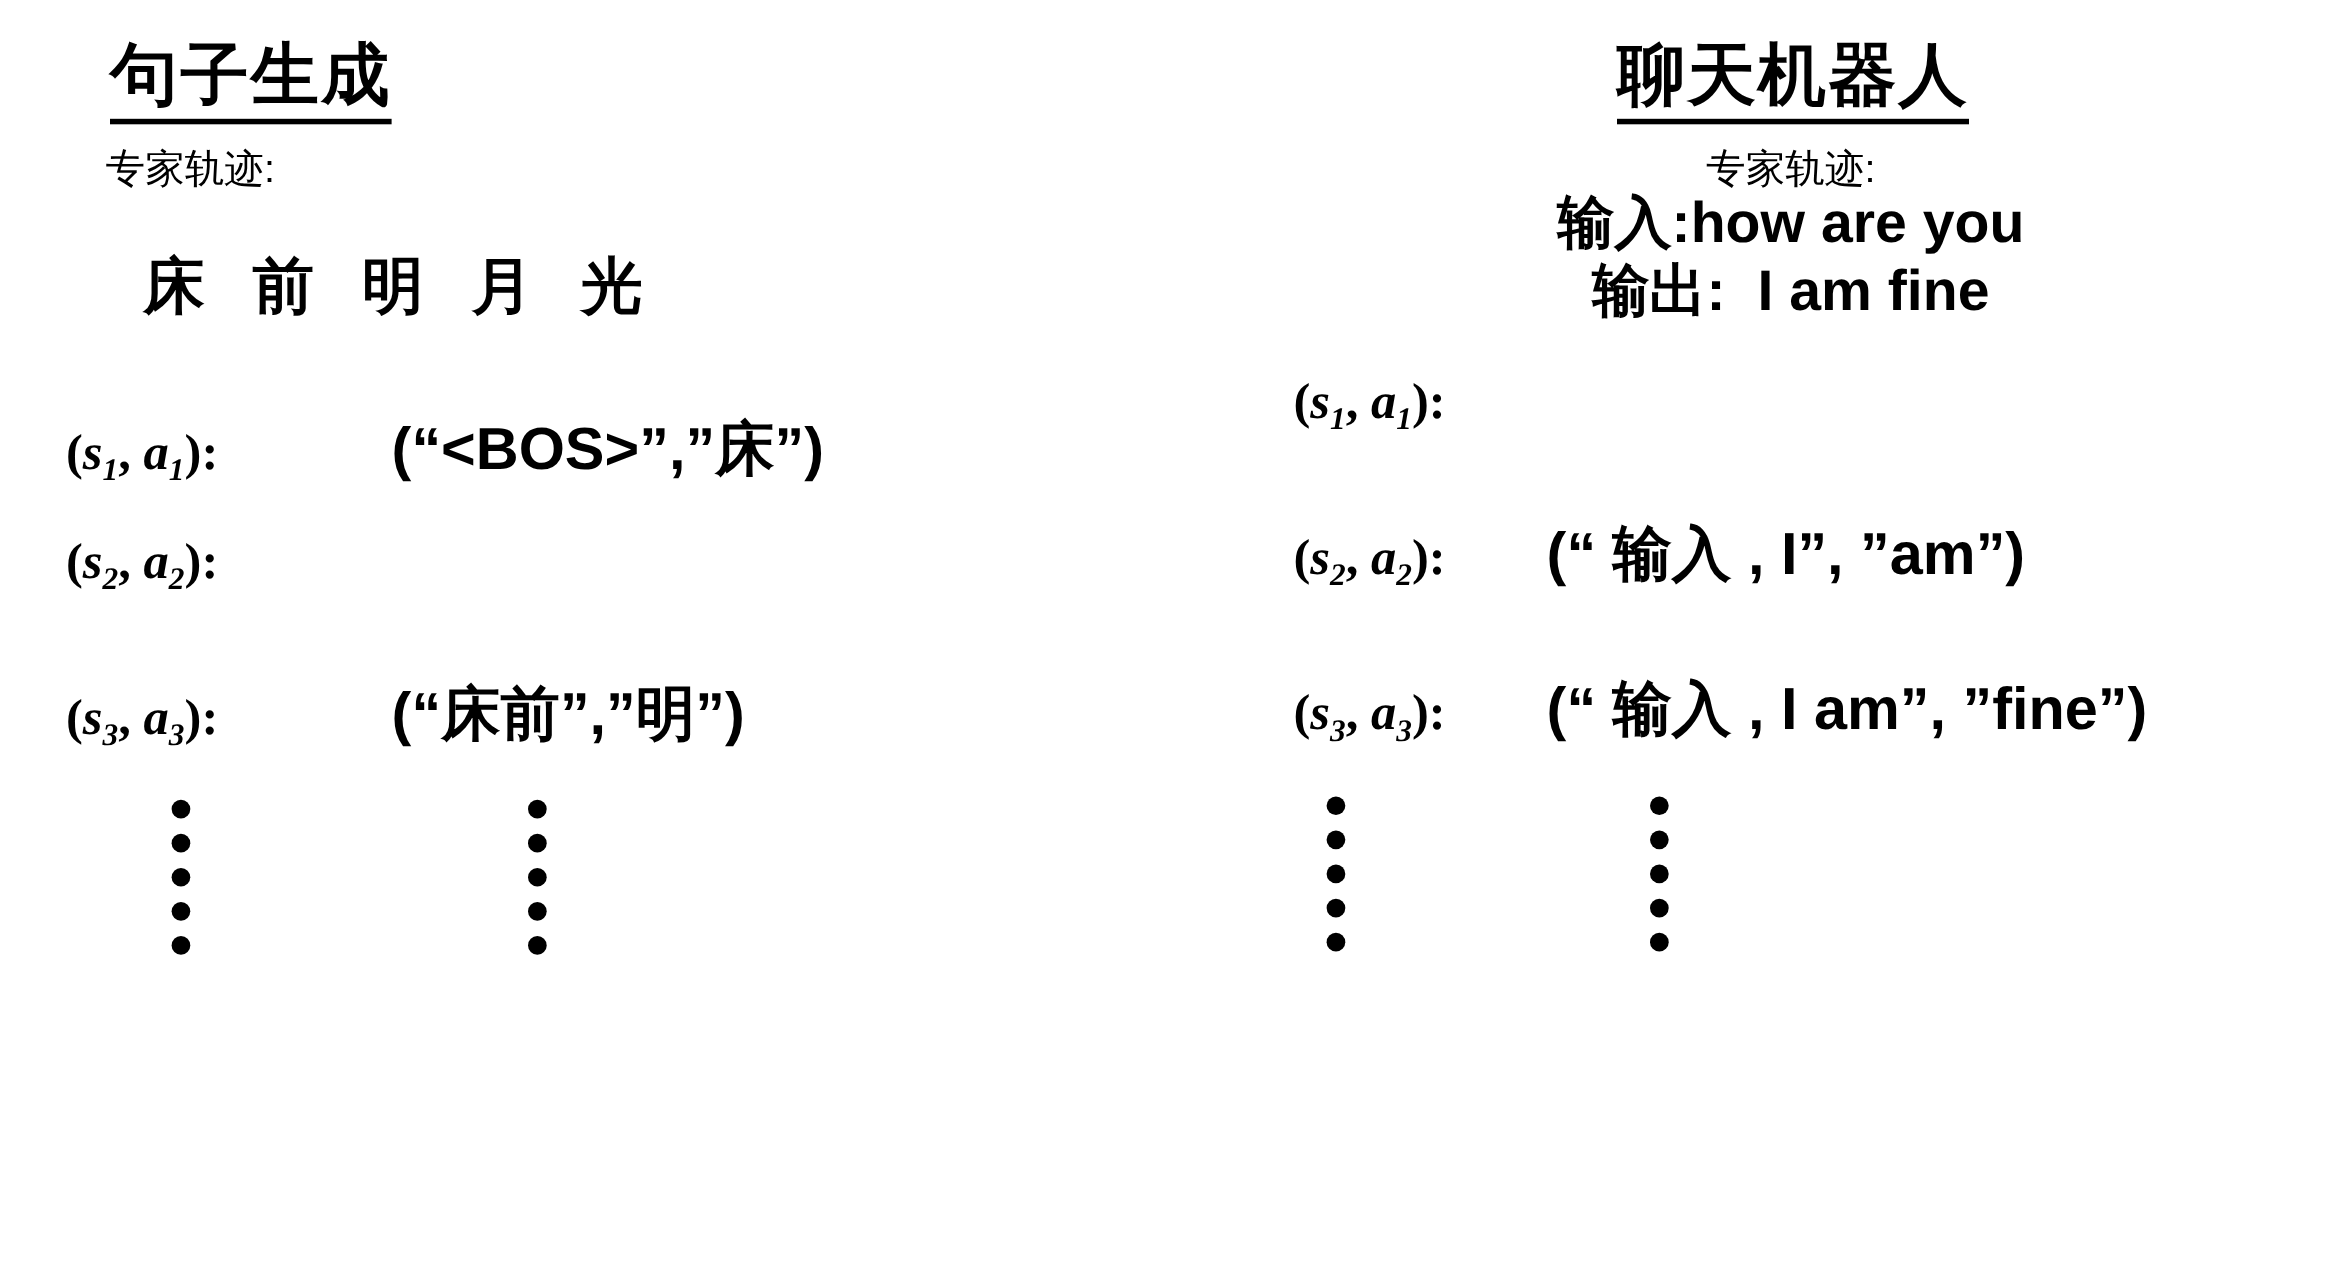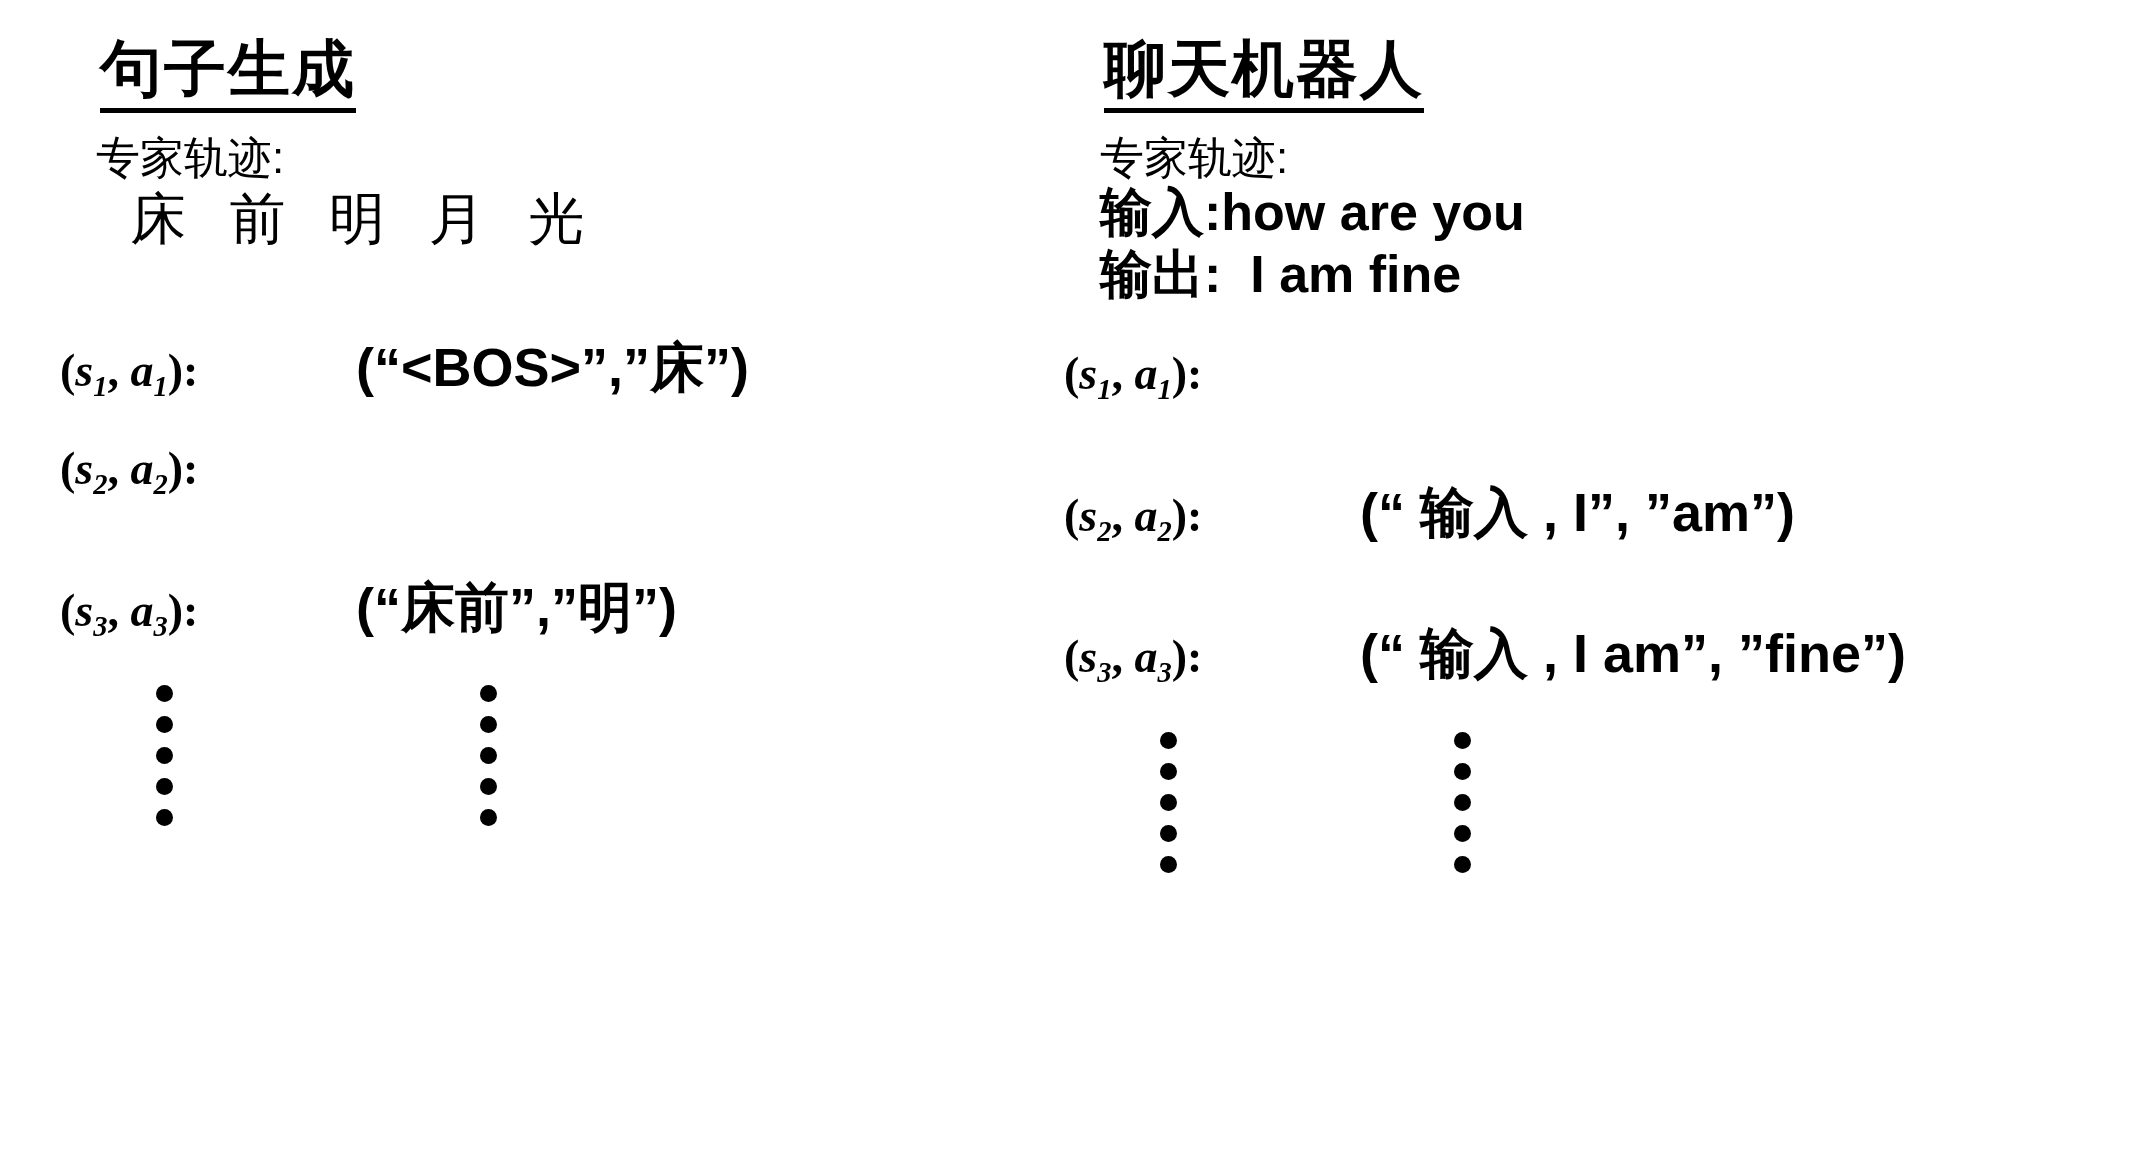--- a/index.html
+++ b/index.html
@@ -21,61 +21,63 @@
     height: 1160px;
     box-sizing: border-box;
   }
 
   .column {
     position: absolute;
     top: 0;
     height: 1160px;
   }
   .column-left  { left: 60px;  width: 980px; }
-  .column-right { left: 1064px; width: 1000px; }
+  .column-right { left: 1110px; width: 1000px; text-align: center; }
 
   .col-title {
     font-family: "Liberation Sans", sans-serif;
     font-weight: bold;
     font-size: 62px;
     line-height: 1.0;
     letter-spacing: 2px;
     display: inline-block;
     padding-bottom: 8px;
     border-bottom: 5px solid #000;
     margin-top: 38px;
     white-space: nowrap;
   }
   .col-title-wrap { padding-left: 40px; }
 
   .subtitle {
     font-family: "Liberation Sans", sans-serif;
-    font-size: 44px;
+    font-size: 36px;
     line-height: 1.12;
     margin-top: 20px;
     padding-left: 36px;
     white-space: nowrap;
   }
 
   .io-line {
     font-family: "Liberation Sans", sans-serif;
     font-size: 52px;
     line-height: 1.18;
     padding-left: 36px;
     white-space: nowrap;
   }
   .io-line .io-label { font-weight: bold; }
   .io-line .io-value { font-weight: bold; }
 
   .poem {
     font-family: "Liberation Sans", sans-serif;
     font-size: 56px;
     letter-spacing: 14px;
+    margin-top: 50px;
     padding-left: 70px;
     white-space: nowrap;
+    font-weight: bold;
   }
 
   .pairs {
     margin-top: 46px;
   }
   .pair-row {
     display: flex;
     align-items: baseline;
     font-size: 56px;
     line-height: 1.0;

